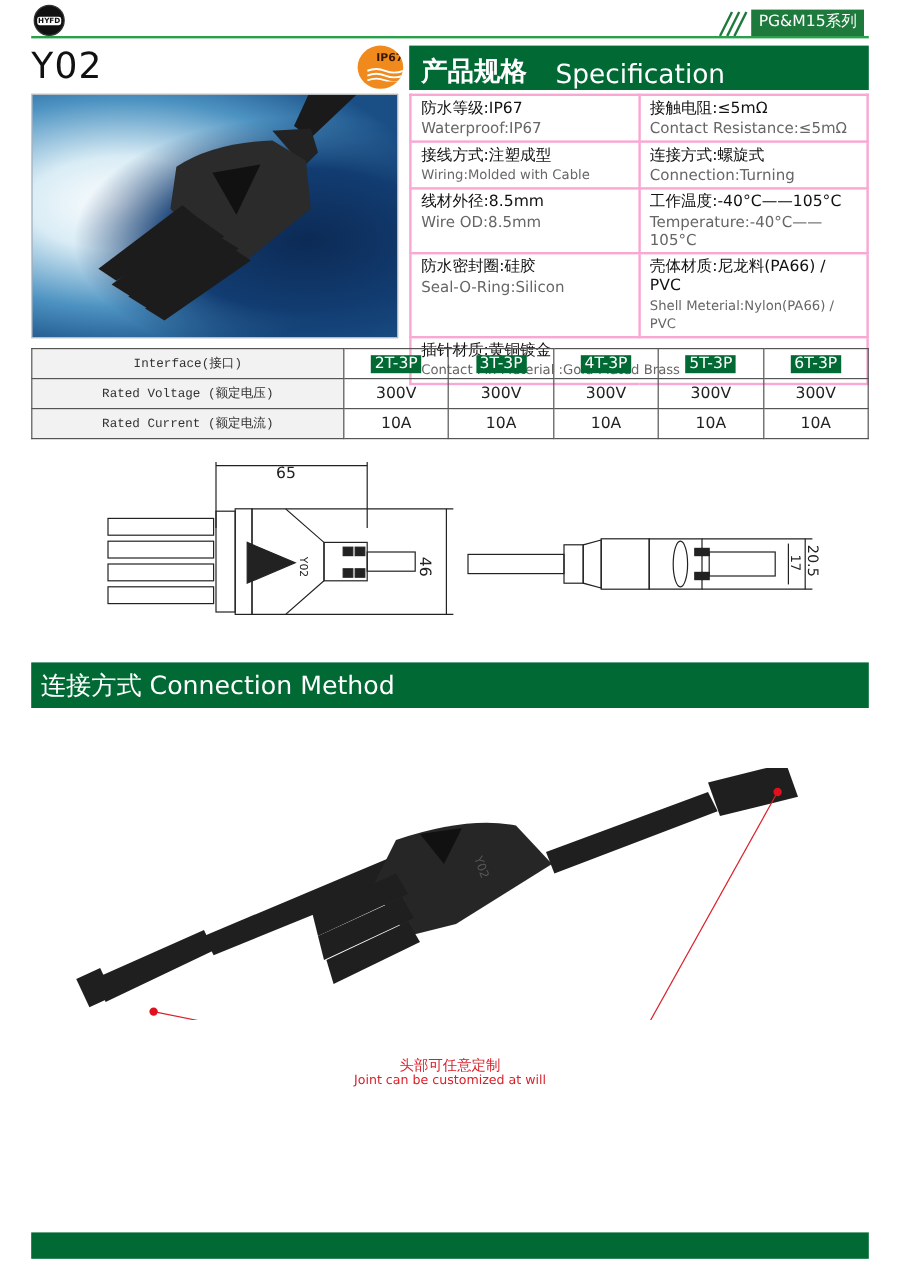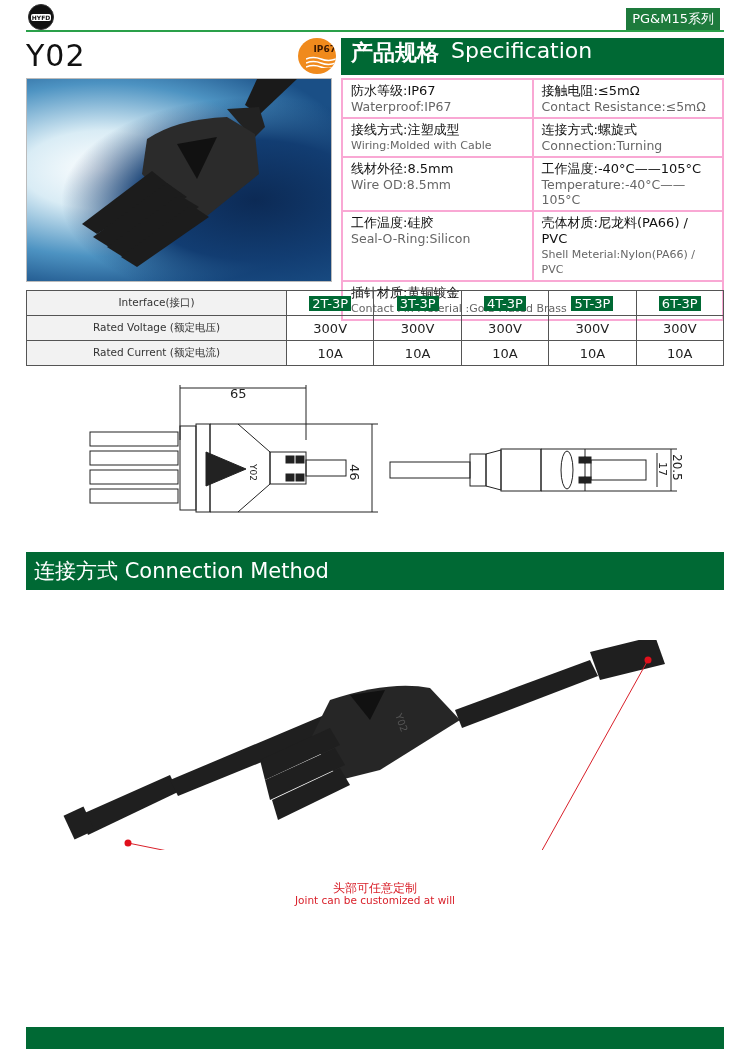--- a/index.html
+++ b/index.html
@@ -1,40 +1,40 @@
 <!DOCTYPE html>
 <html><head>
 <meta charset="utf-8">
 <style>
   * { box-sizing: border-box; margin: 0; padding: 0; }
   body { width: 750px; height: 1061px; background: #fff; font-family: "DejaVu Sans", "Liberation Sans", sans-serif; color: #222; position: relative; overflow: hidden; }
   .abs { position: absolute; }
   .logo { left: 28px; top: 4px; width: 26px; height: 26px; border-radius: 50%; background: #111; color:#fff; font-size:6px; font-weight:bold; display:flex; align-items:center; justify-content:center; border:1px solid #333; }
   .logo span { background:#fff; color:#111; padding:0 1px; border-radius:2px; }
-  .series-tag { right: 30px; top: 8px; height: 22px; display:flex; align-items:flex-start;flex-direction:column; }
+  .series-tag { right: 30px; top: 8px; height: 22px; display:flex; align-items:flex-start; }
   .series-slashes { width: 30px; height: 22px; }
   .series-label { background:#1d7a3c; color:#fff; font-size:13px; padding:2px 6px; height:22px; line-height:18px; }
   .top-rule { left: 26px; top: 30px; width: 698px; height: 2px; background: #2aa04a; }
   .model { left: 26px; top: 38px; font-size: 30px; font-family: "DejaVu Sans", sans-serif; letter-spacing: 1px; color:#111; }
   .ip-badge { left: 298px; top: 38px; width: 38px; height: 36px; border-radius: 50%; background: #f08a1c; color:#3a1800; font-size:9px; font-weight:bold; display:flex; flex-direction:column; align-items:flex-end; justify-content:flex-start; padding-top:6px; overflow:hidden; }
   .ip-badge .waves { width:30px; height:12px; margin-top:2px; }
-  .spec-header { left: 341px; top: 38px; width: 383px; height: 37px; background: #006934; color:#fff; display:flex; align-items:flex-start; padding-left:10px; font-size:22px; }
+  .spec-header { left: 341px; top: 38px; width: 383px; height: 37px; background: #006934; color:#fff; display:flex; align-items:flex-end; padding-left:10px; font-size:22px;gap:12px; }
   .spec-header b { font-weight:bold; margin-right:12px; }
   .photo { left: 26px; top: 78px; width: 306px; height: 204px; border:1px solid #bbb; overflow:hidden;
     background: radial-gradient(ellipse at 75% 60%, #0c2a55 0%, #123d72 35%, transparent 60%),
                 radial-gradient(ellipse at 25% 45%, #ffffff 0%, #d9ecf5 25%, #4d93c2 55%, #1a4f86 80%),
                 linear-gradient(180deg, #2d6ca3, #0d3566); }
   .spec-table { left: 341px; top: 78px; width: 383px; border-collapse: collapse; }
   .spec-table td { border: 2px solid #f9a8d4; padding: 3px 8px; vertical-align: top; width: 50%; }
   .spec-table .cn { font-size: 13px; color:#111; line-height:16px; }
   .spec-table .en { font-size: 12.5px; color:#666; line-height:15px; }
   .spec-table .en.sm { font-size: 11px; }
   .iface-table { left: 26px; top: 290px; width: 698px; border-collapse: collapse; font-size: 12px; }
   .iface-table td { border: 1px solid #555; text-align:center; height: 25px; }
-  .iface-table td.lbl { background:#f2f2f2; width: 260px; font-size: 10.5px; color:#333; }
+  .iface-table td.lbl { background:#f2f2f2; width: 260px; font-size: 10.5px; color:#333;font-family:Liberation Mono, monospace; }
   .iface-table td.val { font-size:13px; color:#222; }
   .chip { background:#006934; color:#fff; padding:0 3px; font-size:13px; }
   .drawing1 { left: 88px; top: 380px; width: 290px; height: 135px; }
   .drawing2 { left: 385px; top: 440px; width: 300px; height: 60px; }
   .conn-header { left: 26px; top: 524px; width: 698px; height: 38px; background: #006934; color:#fff; font-size:21px; display:flex; align-items:center; padding-left:8px;margin-top:28px; }
   .product { left: 60px; top: 640px; width: 640px; height: 210px; }
   .note { left: 0; width: 750px; text-align:center; color: #d9202a; }
   .note-cn { top: 880px; font-size: 12px; }
   .note-en { top: 894px; font-size: 10.5px; }
   .footer-bar { left: 26px; top: 1027px; width: 698px; height: 22px; background: #006934; }
@@ -115,21 +115,21 @@
           <div class="cn">线材外径:8.5mm</div>
           <div class="en">Wire OD:8.5mm</div>
         </td>
     <td>
           <div class="cn">工作温度:-40°C——105°C</div>
           <div class="en">Temperature:-40°C——105°C</div>
         </td>
   </tr>
   <tr>
     <td>
-          <div class="cn">工作温度:硅胶</div>
+          <div class="cn">防水密封圈:硅胶</div>
           <div class="en">Seal-O-Ring:Silicon</div>
         </td>
     <td>
           <div class="cn">壳体材质:尼龙料(PA66) / PVC</div>
           <div class="en sm">Shell Meterial:Nylon(PA66) / PVC</div>
         </td>
   </tr>
   <tr>
     <td colspan="2">
           <div class="cn">插针材质:黄铜镀金</div>

